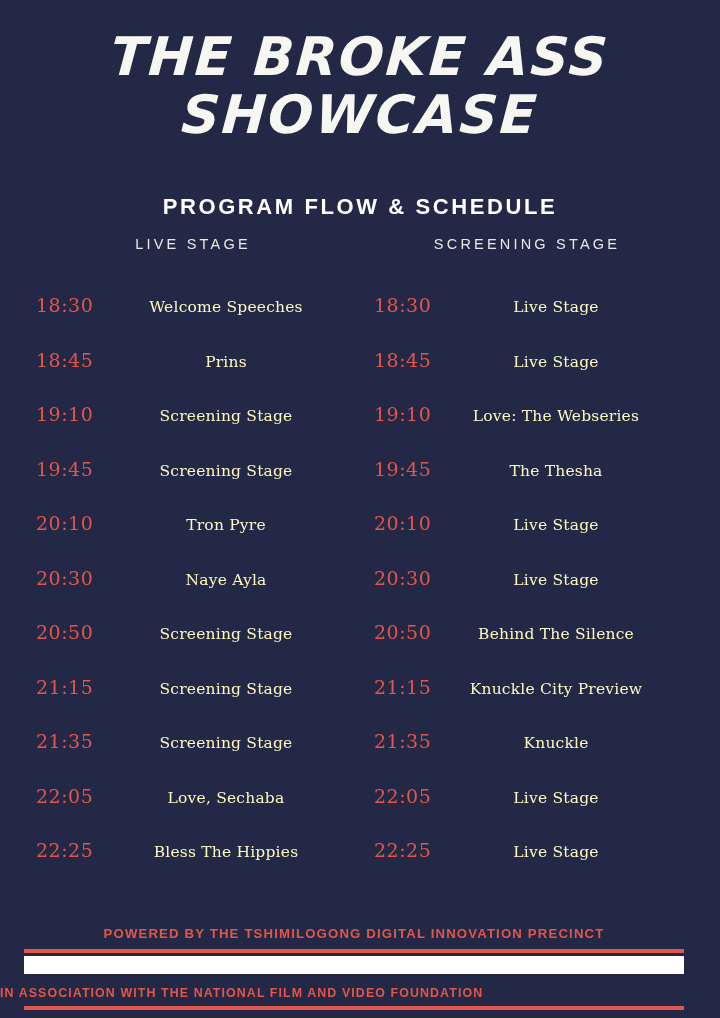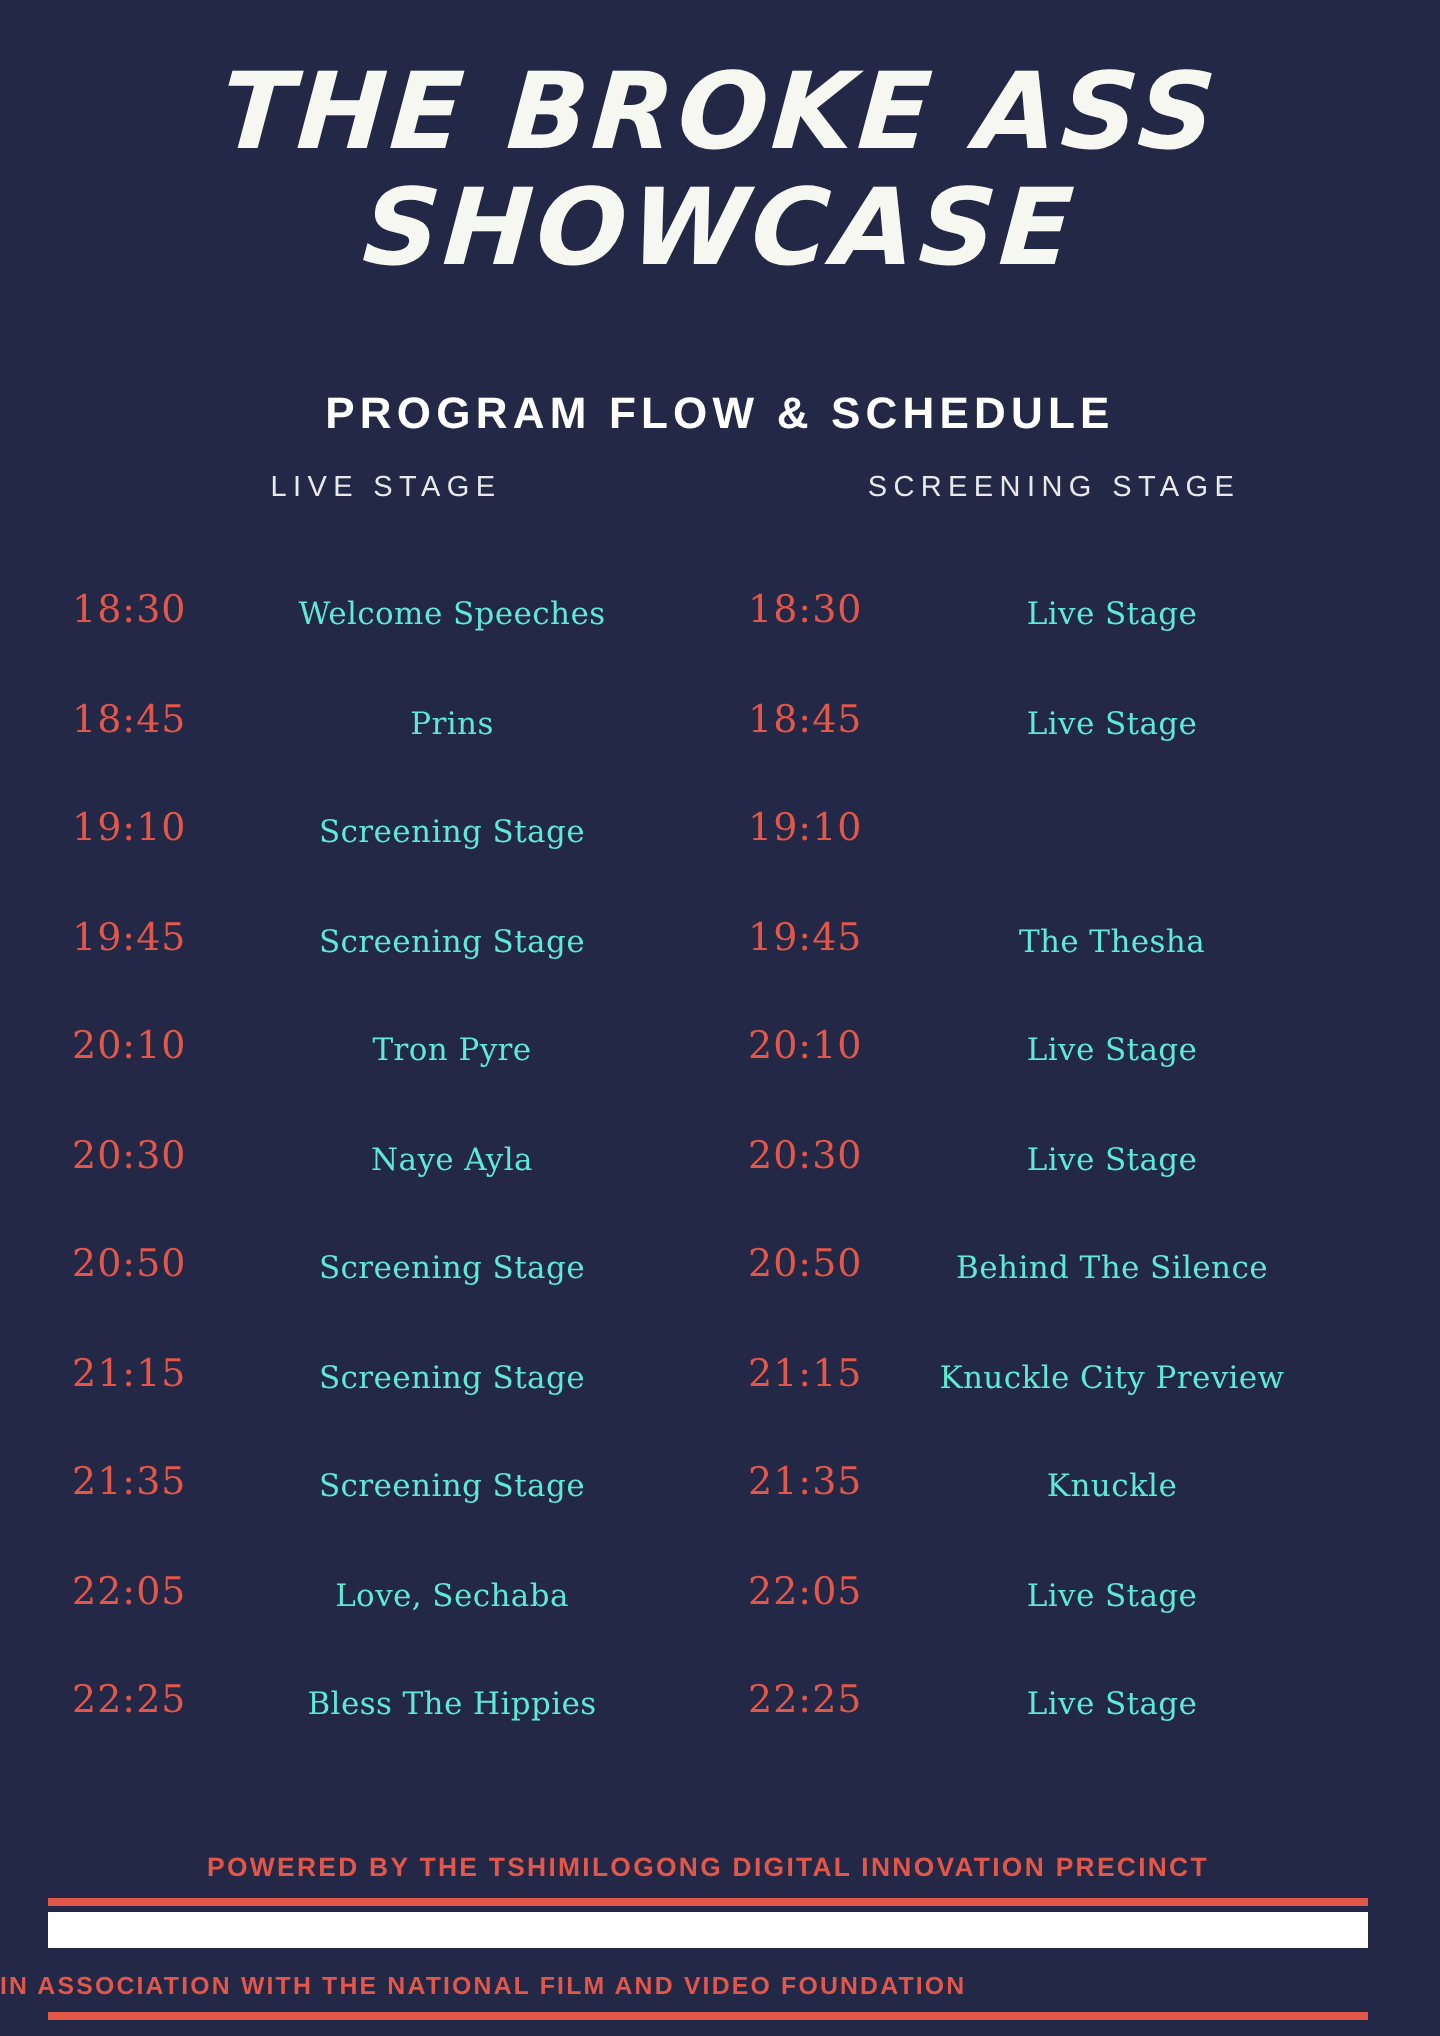--- a/index.html
+++ b/index.html
@@ -87,21 +87,21 @@
     padding-left: 10px;
     color: #e3564a;
     font-family: "DejaVu Serif", serif;
     font-size: 19px;
     letter-spacing: 0.5px;
     box-sizing: border-box;
   }
   .entry {
     flex: 1;
     text-align: center;
-    color: #5eead4;
+    color: #fef9c3;
     font-family: "DejaVu Serif", serif;
     font-size: 15.5px;
     padding-right: 26px;
     letter-spacing: 0.2px;
   }
   .half.right .time { padding-left: 14px; }
   .half.right .entry { padding-right: 34px; }
 
   
   .footer {
@@ -185,20 +185,21 @@
       </div>
     </div>
 
     <div class="sched-row">
       <div class="half left">
         <div class="time">19:10</div>
         <div class="entry">Screening Stage</div>
       </div>
       <div class="half right">
         <div class="time">19:10</div>
+        <div class="entry">Love: The Webseries</div>
       </div>
     </div>
 
     <div class="sched-row">
       <div class="half left">
         <div class="time">19:45</div>
         <div class="entry">Screening Stage</div>
       </div>
       <div class="half right">
         <div class="time">19:45</div>

